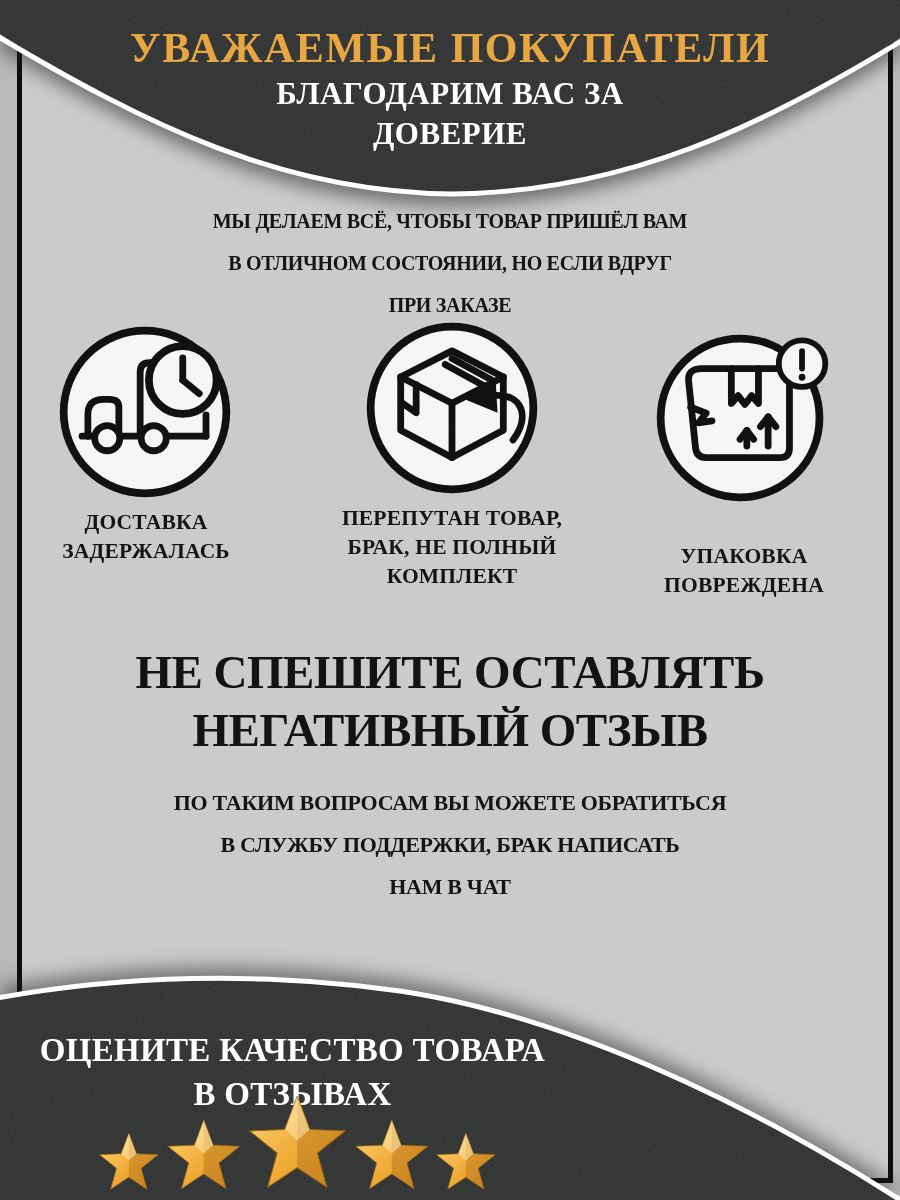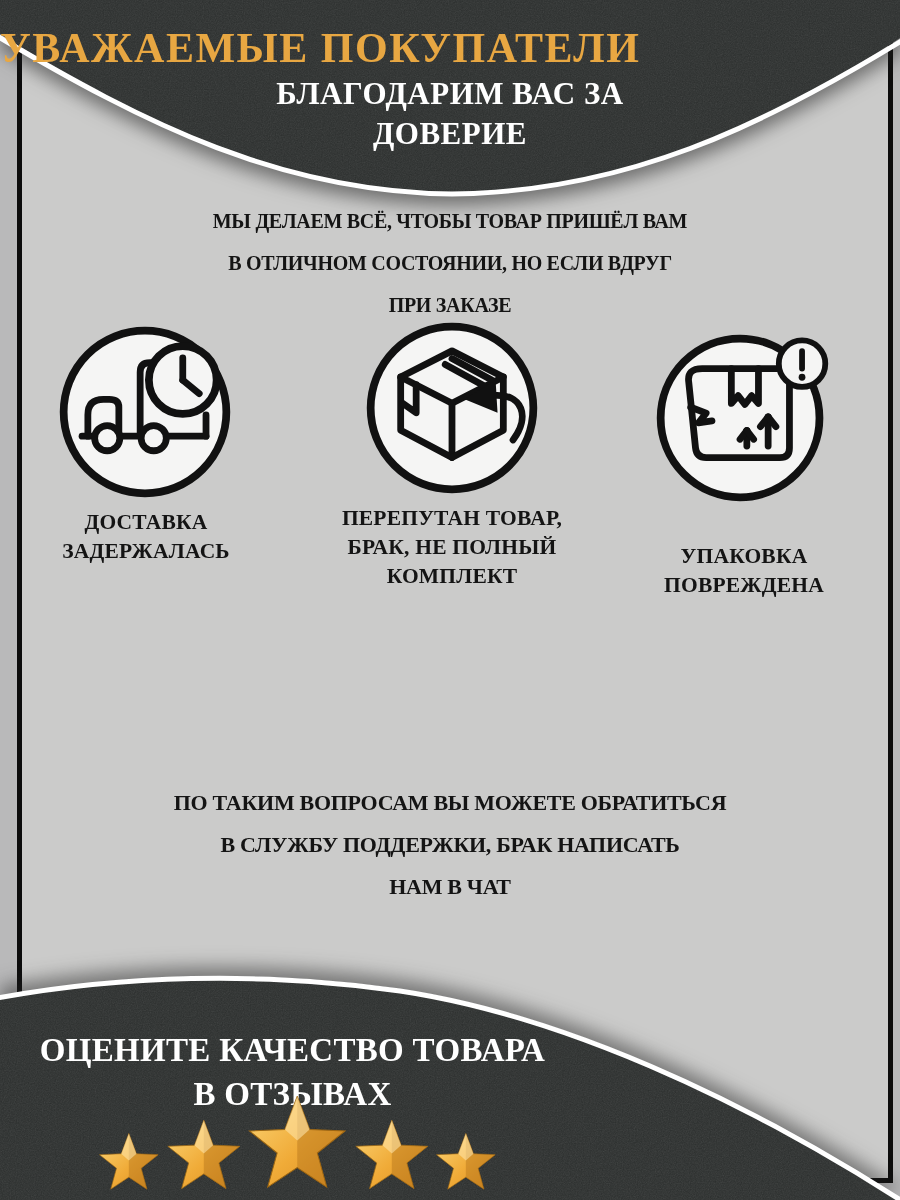--- a/index.html
+++ b/index.html
@@ -24,21 +24,21 @@
     filter:drop-shadow(0 9px 9px rgba(35,35,35,.55));}
   .footer-shape{position:absolute;left:0;top:955px;
     filter:drop-shadow(0 -9px 9px rgba(35,35,35,.5));}
 
   .abs{position:absolute;}
   .nowrap{white-space:nowrap;}
 
   .header-title{
     left:0;top:24px;width:900px;
     font-size:42px;font-weight:bold;color:#E8A742;
-    letter-spacing:1.5px;white-space:nowrap;
+    letter-spacing:1.5px;text-align:center;white-space:nowrap;
   }
   .header-sub{
     left:0;top:74px;width:900px;text-align:center;
     font-size:31px;font-weight:bold;color:#ffffff;line-height:40px;
     letter-spacing:.5px;
   }
 
   .intro{
     left:0;top:200px;width:900px;text-align:center;
     font-size:20px;font-weight:bold;color:#141414;line-height:42px;
@@ -173,20 +173,24 @@
   <div class="issue-label" style="left:302px;top:504px;width:300px;">
     <span class="line nowrap">ПЕРЕПУТАН ТОВАР,</span>
     <span class="line nowrap">БРАК, НЕ ПОЛНЫЙ</span>
     <span class="line nowrap">КОМПЛЕКТ</span>
   </div>
   <div class="issue-label" style="left:594px;top:510px;width:300px;margin-top:32px;">
     <span class="line nowrap">УПАКОВКА</span>
     <span class="line nowrap">ПОВРЕЖДЕНА</span>
   </div>
 
+  <div class="abs headline">
+    <span class="line nowrap">НЕ СПЕШИТЕ ОСТАВЛЯТЬ</span>
+    <span class="line nowrap">НЕГАТИВНЫЙ ОТЗЫВ</span>
+  </div>
 
   <div class="abs support">
     <span class="line nowrap">ПО ТАКИМ ВОПРОСАМ ВЫ МОЖЕТЕ ОБРАТИТЬСЯ</span>
     <span class="line nowrap">В СЛУЖБУ ПОДДЕРЖКИ, БРАК НАПИСАТЬ</span>
     <span class="line nowrap">НАМ В ЧАТ</span>
   </div>
 
   <svg class="footer-shape" width="900" height="245" viewBox="0 0 900 245">
     <defs>
       <clipPath id="fclip">

